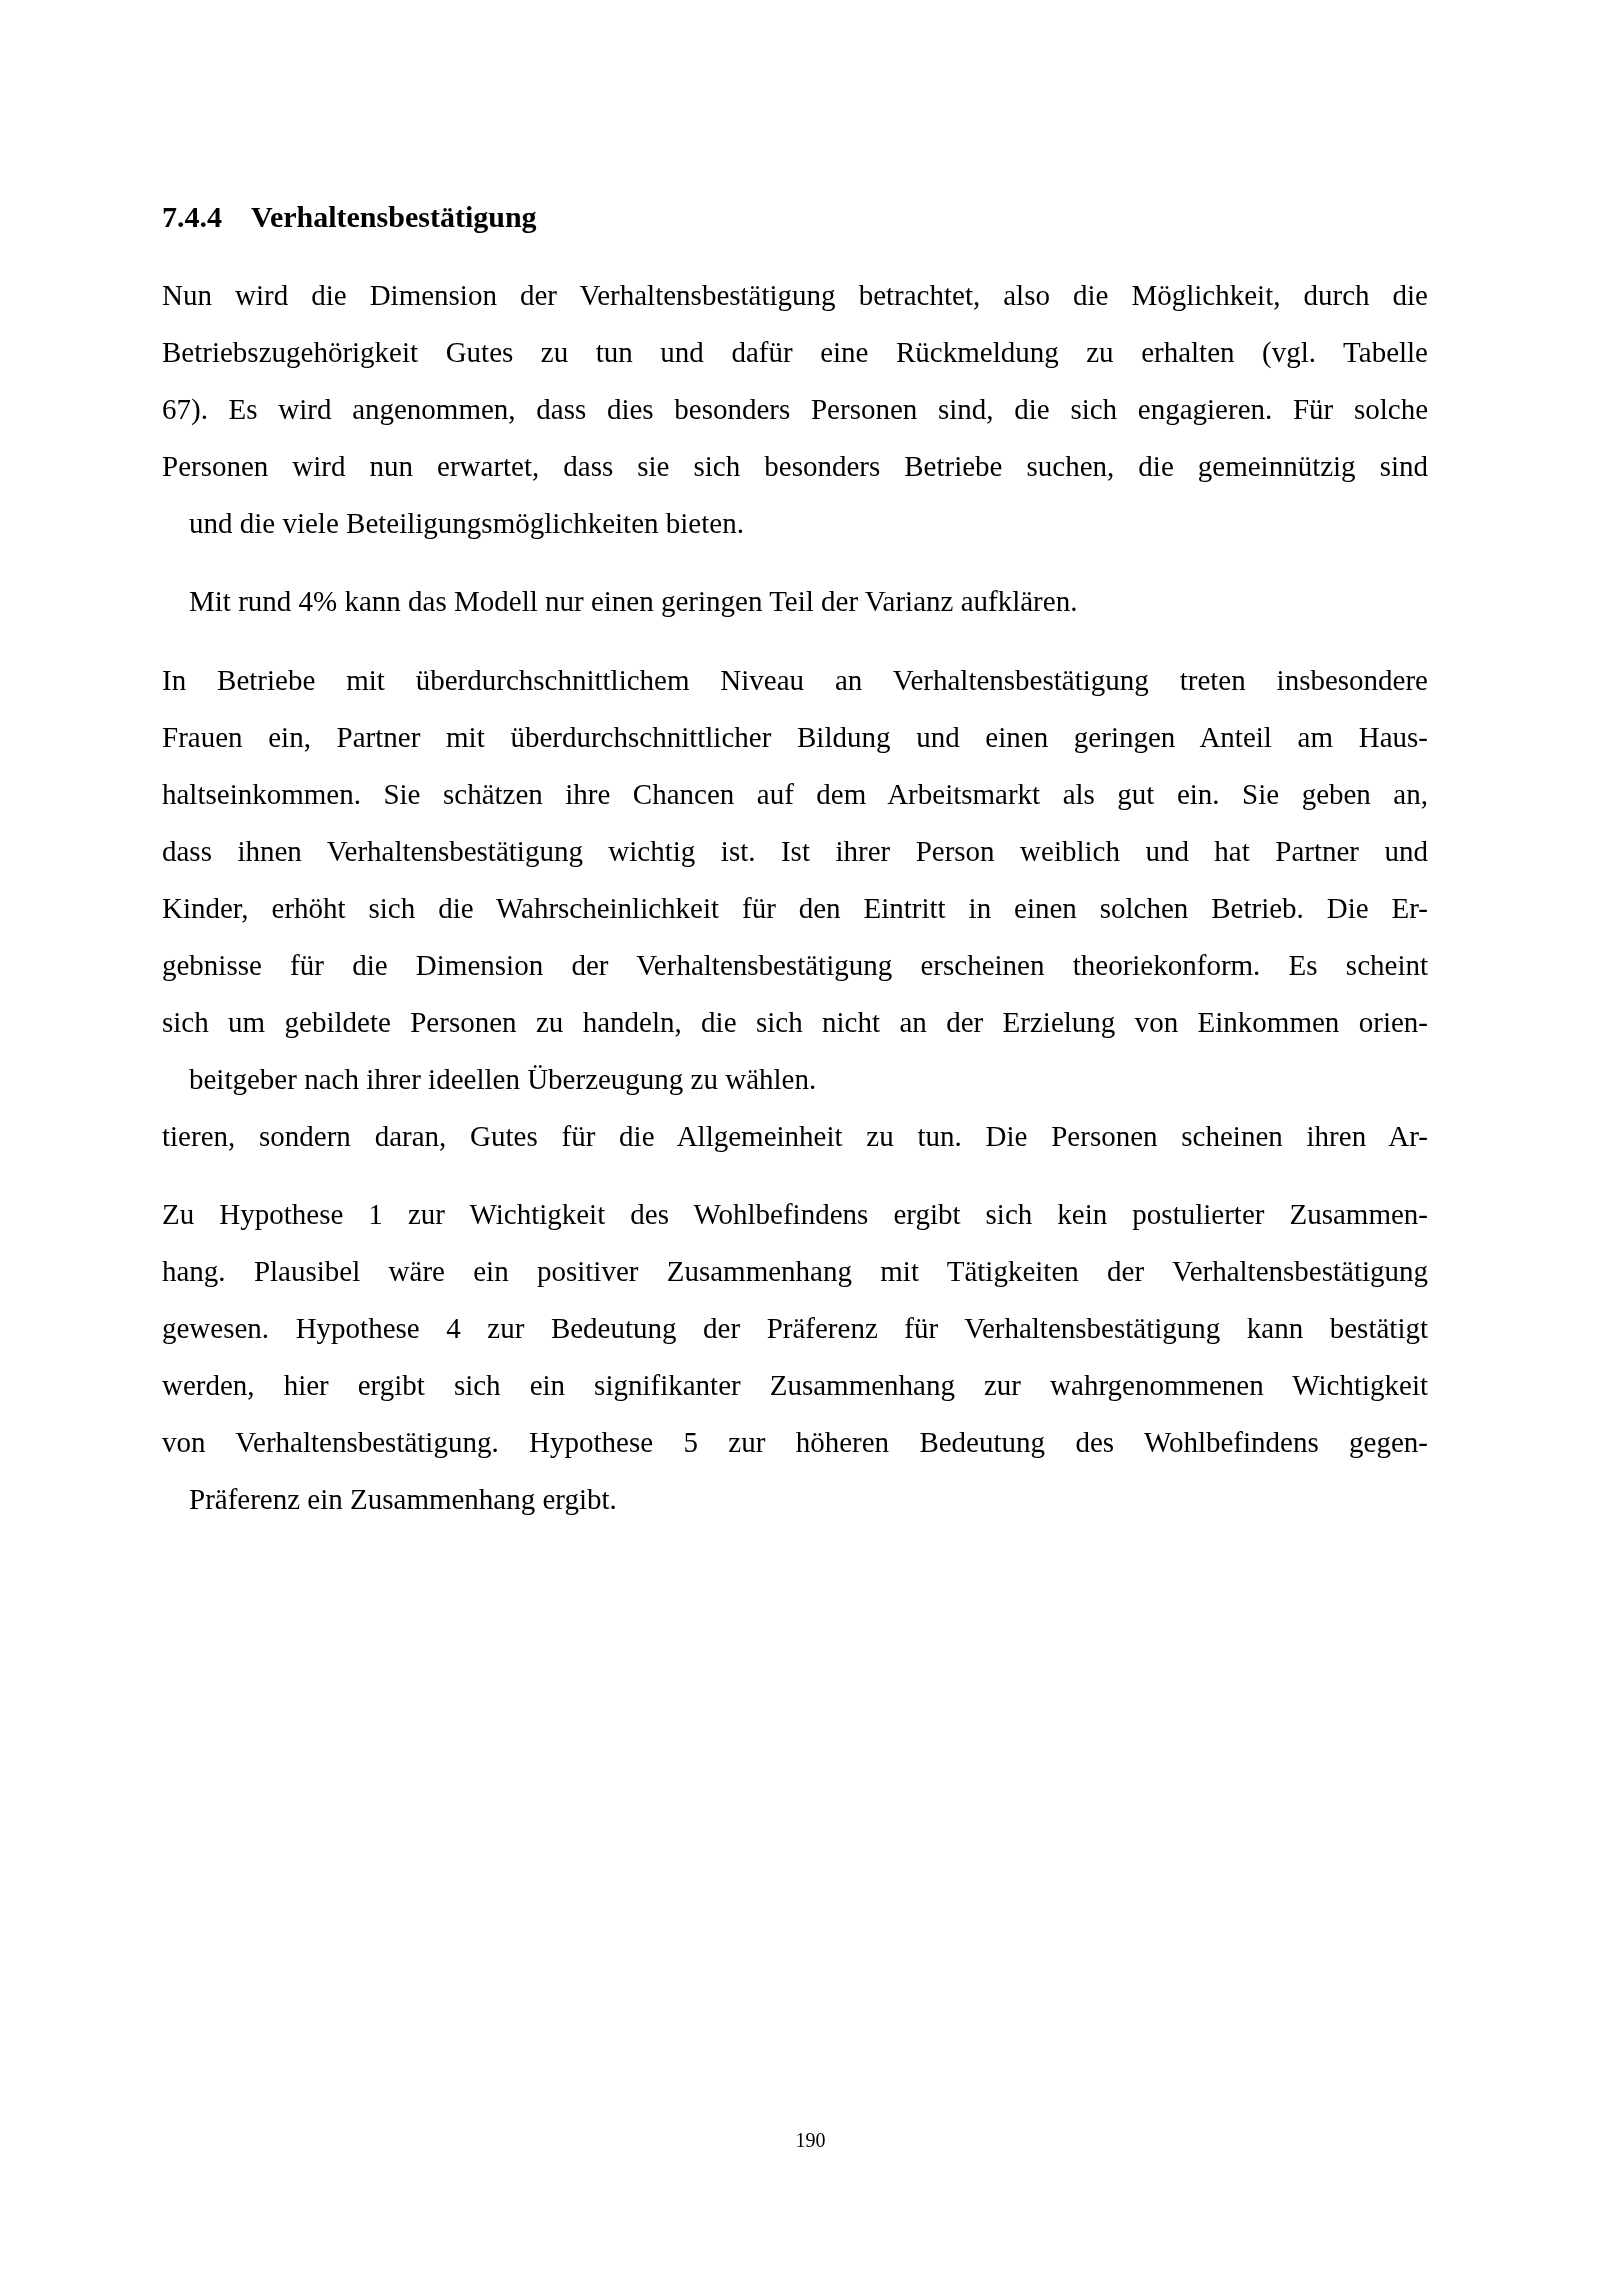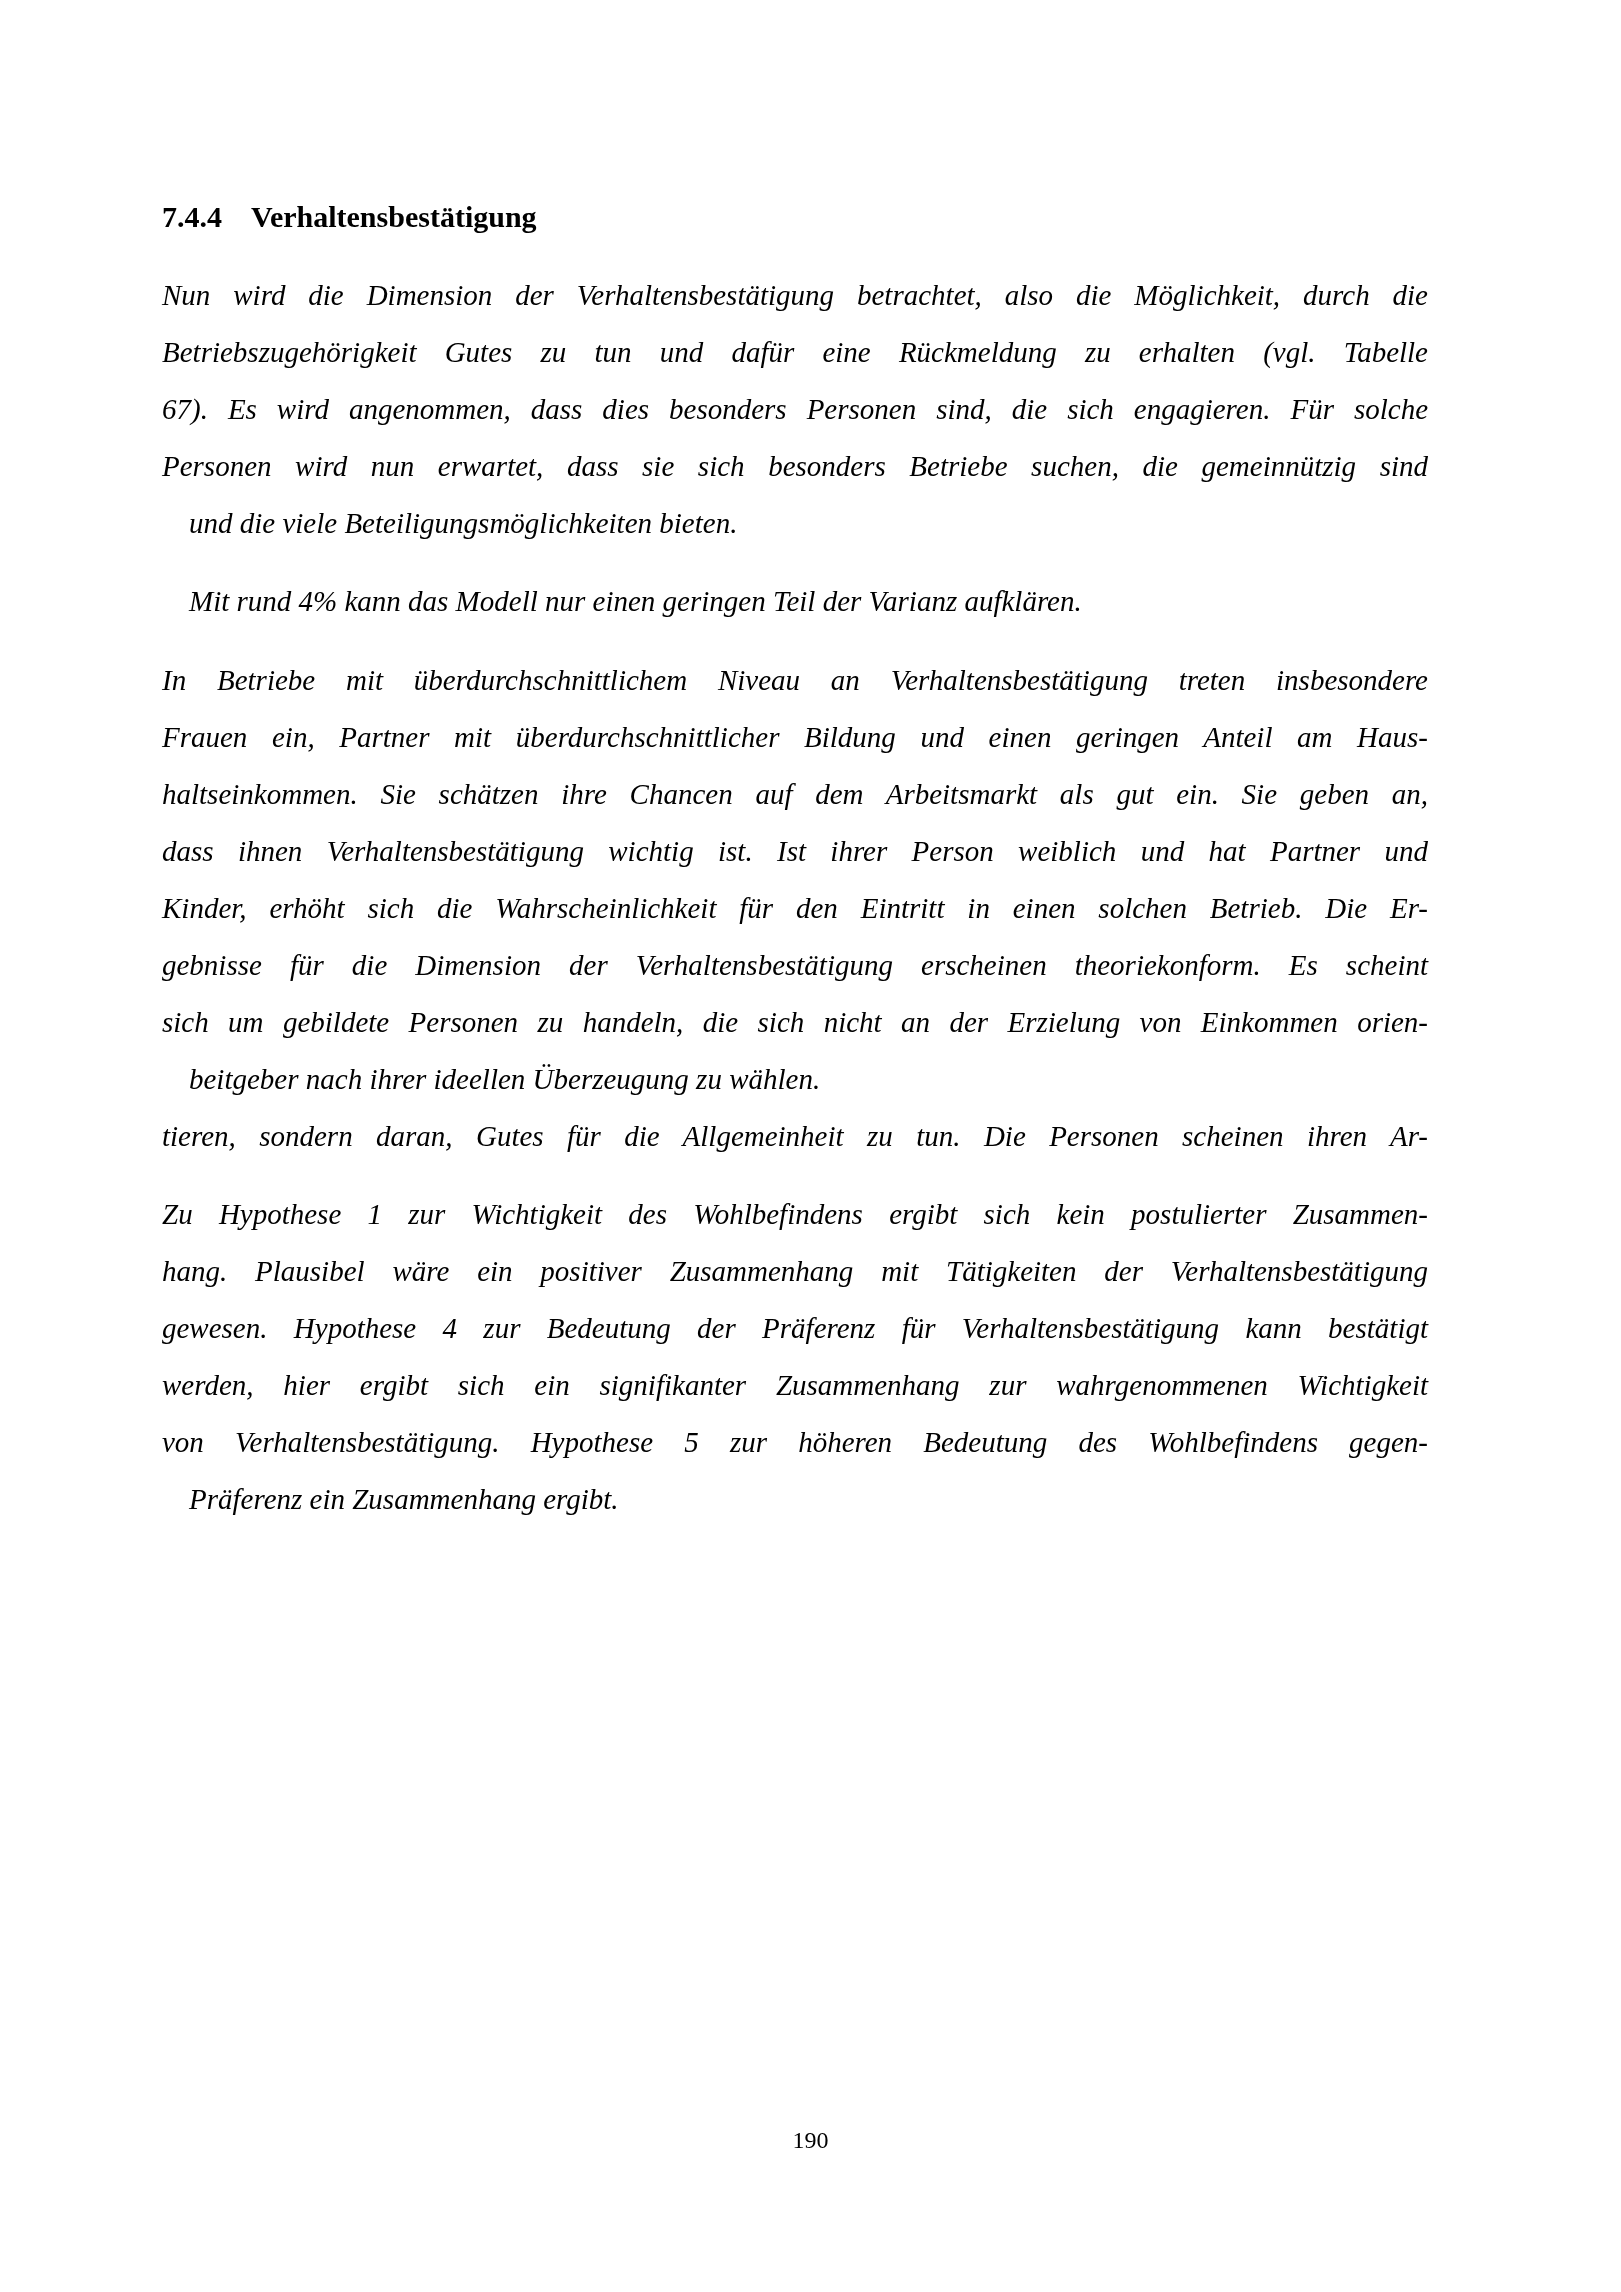--- a/index.html
+++ b/index.html
@@ -32,38 +32,37 @@
     display: inline-block;
     margin-right: 29px;
   }
   .body-text {
     margin-top: 0;
   }
   .para {
     margin-top: 21.6px;
     font-size: 29px;
     line-height: 57px;
-    font-style: italic;
   }
   .para .line {
     text-align: justify;
     text-align-last: justify;
     white-space: nowrap;
   }
   .para .line.last {
     text-align-last: left;
     margin-left: 27px;
   }
   .page-number {
     position: absolute;
     top: 2112px;
     left: 0;
     width: 1621px;
     text-align: center;
-    font-size: 24px;
+    font-size: 20px;
     line-height: 57px;
   }
 </style>
 </head>
 <body>
 
 <div class="page">
   <div class="content">
     <div class="heading">
       <span class="num">7.4.4</span><span>Verhaltensbestätigung</span>

